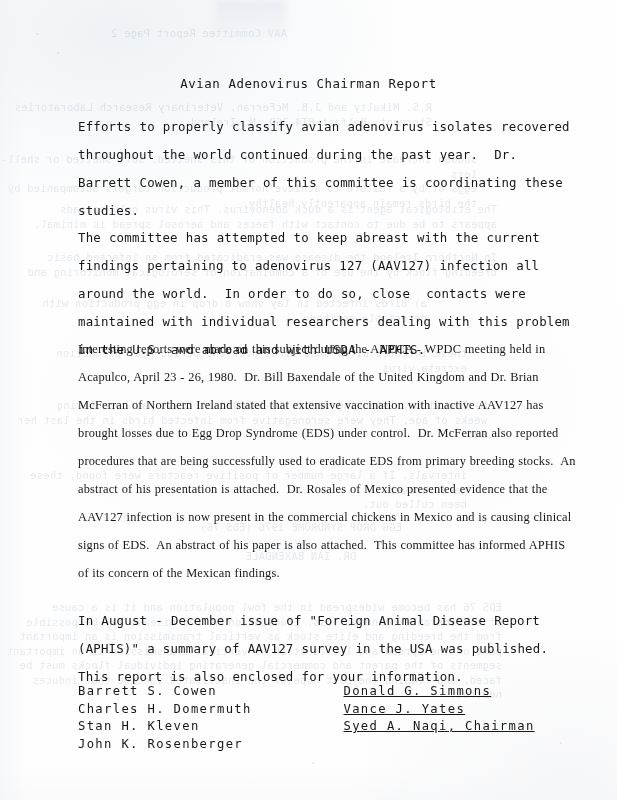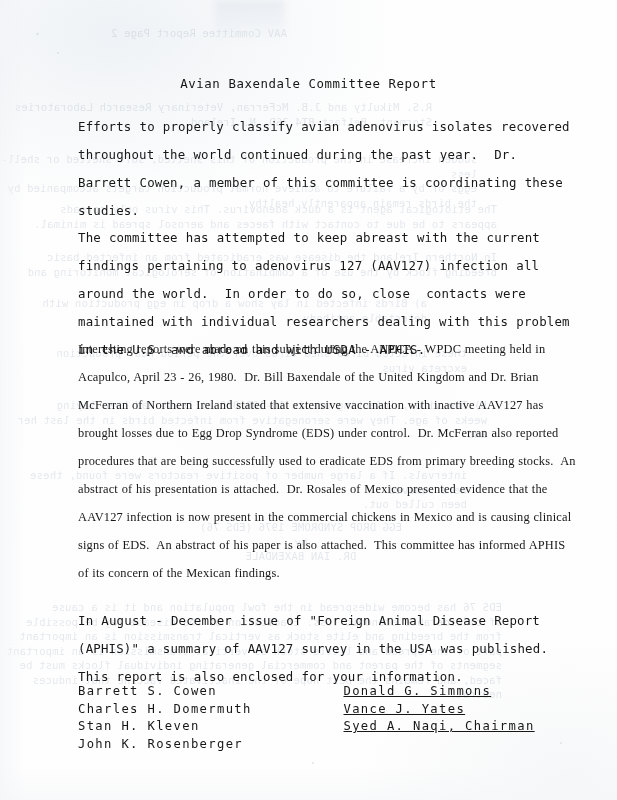--- a/index.html
+++ b/index.html
@@ -151,21 +151,21 @@
 of considerable economic loss.  Eradication of the disease may be possible
 from the breeding and elite stock as vertical transmission is an important
 part of the spread and little stock as vertical transmission is an important
 segments of the parent and commercial generating individual flocks must be
 faced, and remains the best hope of the inactivated vaccine that induces
 neutral.</div>
   </div>
 
   <div class="content">
 
-    <div class="doc-title">Avian Baxendale Committee Report</div>
+    <div class="doc-title">Avian Adenovirus Chairman Report</div>
 
     <div class="body-text p1">Efforts to properly classify avian adenovirus isolates recovered throughout the world continued during the past year.  Dr. Barrett Cowen, a member of this committee is coordinating these studies.</div>
 
     <div class="body-text p2">The committee has attempted to keep abreast with the current findings pertaining to adenovirus 127 (AAV127) infection all around the world.  In order to do so, close  contacts were maintained with individual researchers dealing with this problem in the U.S. and abroad and with USDA - APHIS.</div>
 
     <div class="body-text p3">Interesting reports were made on this subject during the ANECA - WPDC meeting held in Acapulco, April 23 - 26, 1980.  Dr. Bill Baxendale of the United Kingdom and Dr. Brian McFerran of Northern Ireland stated that extensive vaccination with inactive AAV127 has brought losses due to Egg Drop Syndrome (EDS) under control.  Dr. McFerran also reported procedures that are being successfully used to eradicate EDS from primary breeding stocks.  An abstract of his presentation is attached.  Dr. Rosales of Mexico presented evidence that the AAV127 infection is now present in the commercial chickens in Mexico and is causing clinical signs of EDS.  An abstract of his paper is also attached.  This committee has informed APHIS of its concern of the Mexican findings.</div>
 
     <div class="body-text p4">In August - December issue of "Foreign Animal Disease Report (APHIS)" a summary of AAV127 survey in the USA was published.  This report is also enclosed for your information.</div>
 
     <div class="signatures">

